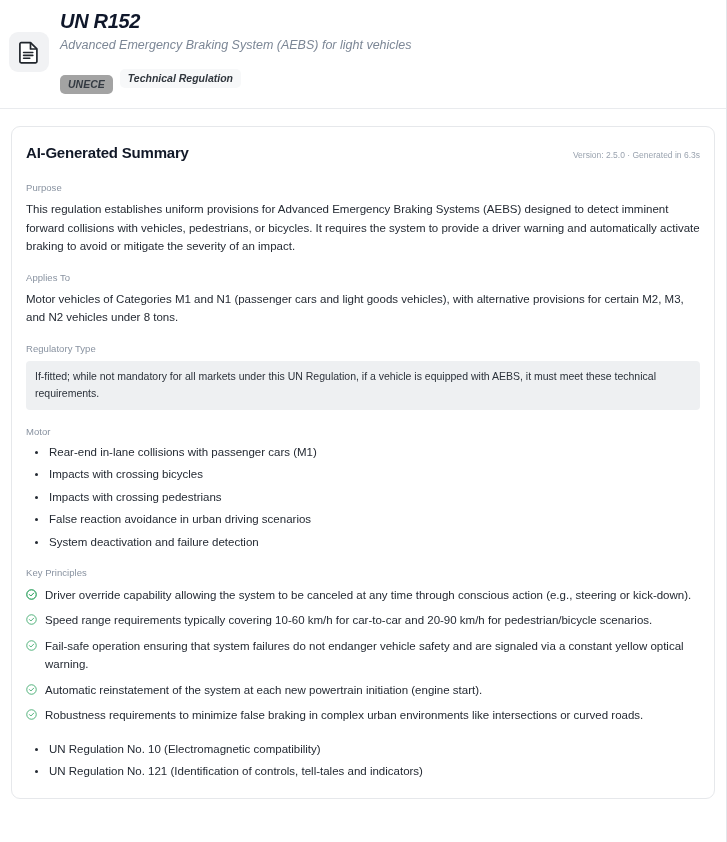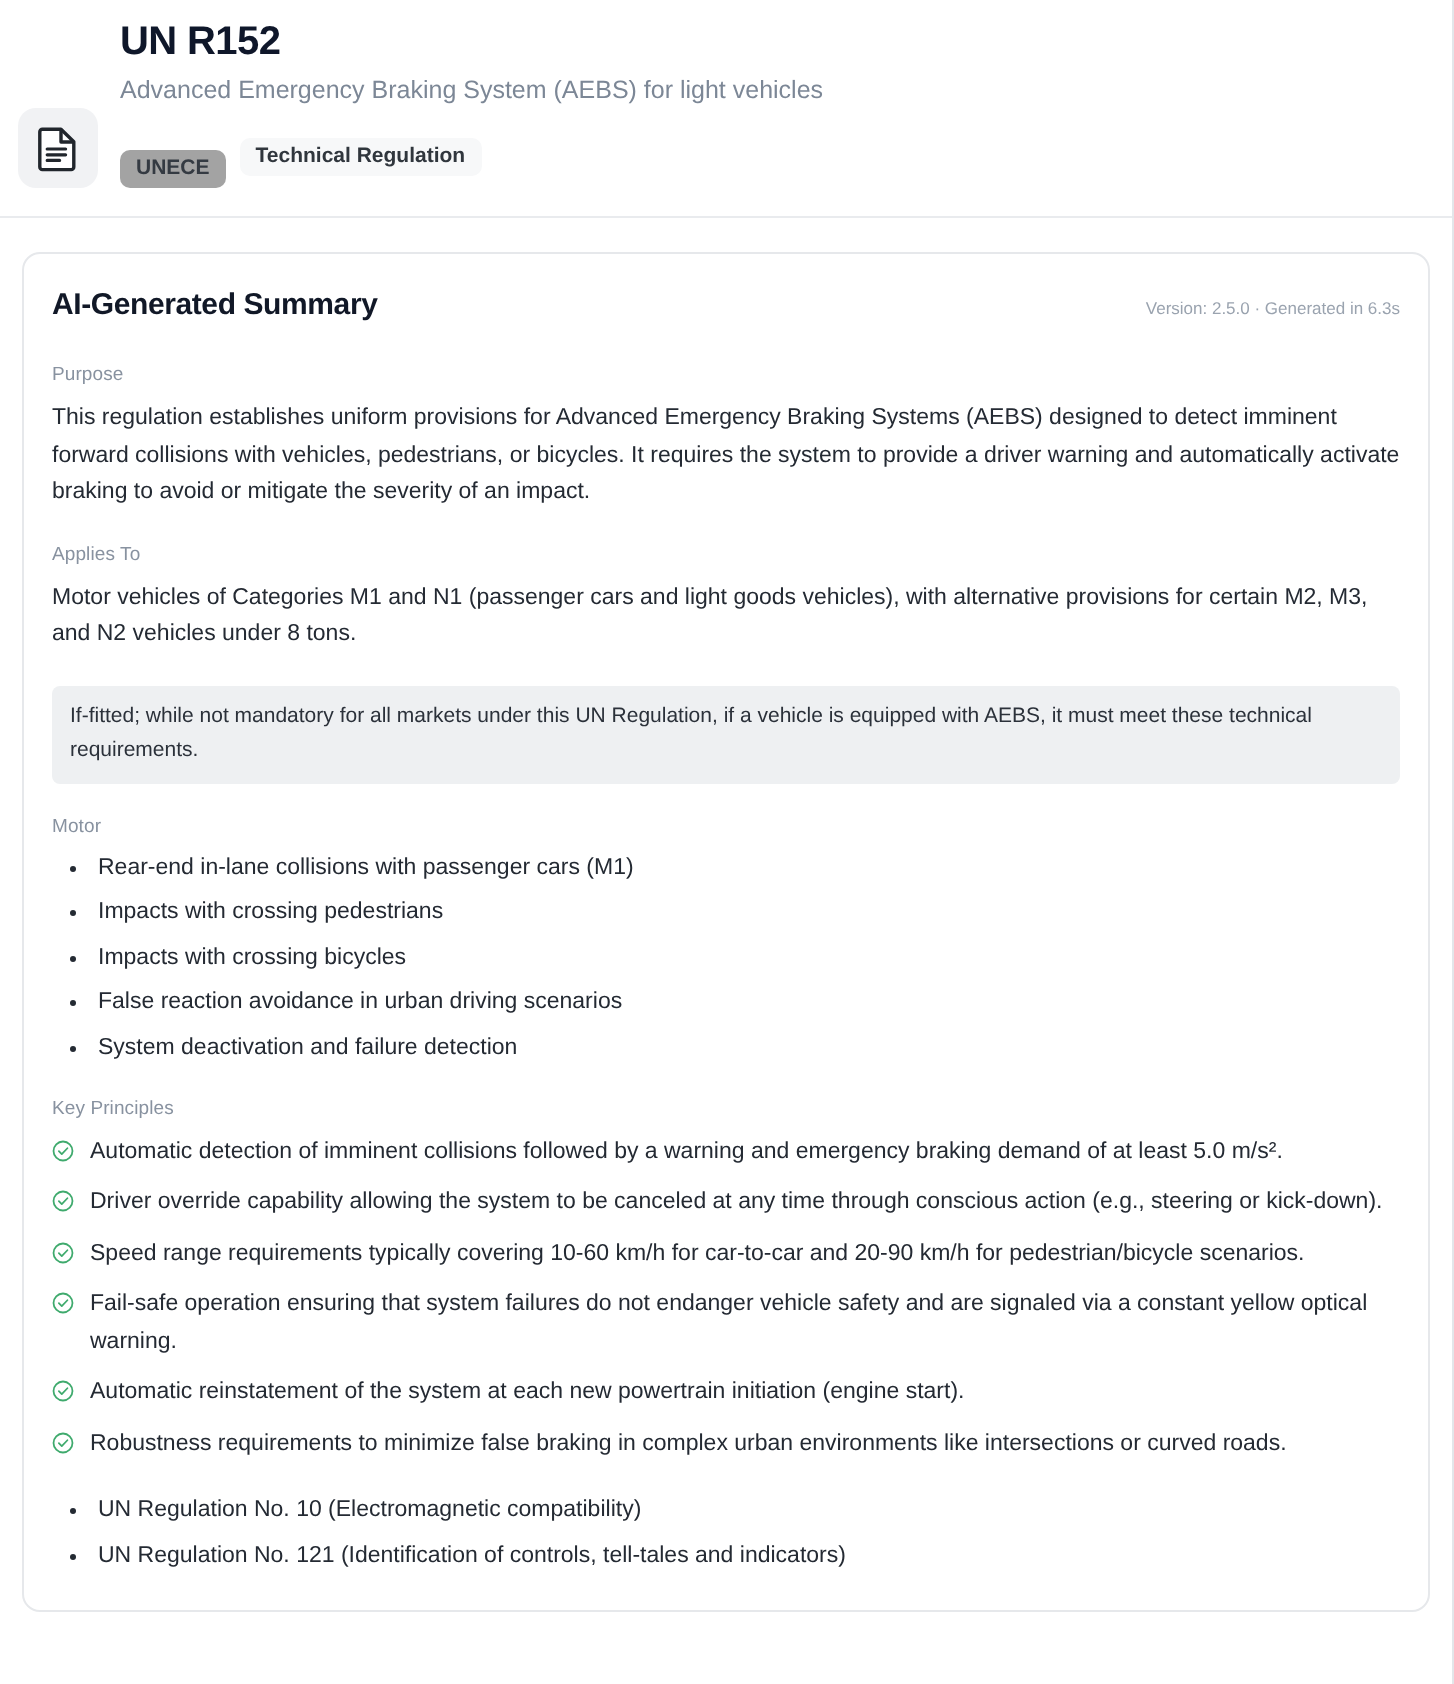--- a/index.html
+++ b/index.html
@@ -21,24 +21,25 @@
     width: 727px;
     min-height: 842px;
     background: #ffffff;
     border-right: 1px solid #e3e6ea;
     position: relative;
   }
 
   
   .doc-header {
     display: flex;
-    align-items: flex-end;
+    align-items: center;
     padding: 8px 14px 14px 9px;
     gap: 11px;
     background: #ffffff;
+    font-style: italic;
   }
   .doc-icon-box {
     width: 40px;
     height: 40px;
     flex: 0 0 40px;
     border-radius: 9px;
     background: #f1f2f4;
     display: flex;
     align-items: center;
     justify-content: center;
@@ -232,45 +233,45 @@
         <div class="section-label">Purpose</div>
         <div class="section-body">This regulation establishes uniform provisions for Advanced Emergency Braking Systems (AEBS) designed to detect imminent forward collisions with vehicles, pedestrians, or bicycles. It requires the system to provide a driver warning and automatically activate braking to avoid or mitigate the severity of an impact.</div>
       </div>
 
       <div class="section">
         <div class="section-label">Applies To</div>
         <div class="section-body">Motor vehicles of Categories M1 and N1 (passenger cars and light goods vehicles), with alternative provisions for certain M2, M3, and N2 vehicles under 8 tons.</div>
       </div>
 
       <div class="section">
+        <div class="section-label">Regulatory Type</div>
         <div class="callout">If-fitted; while not mandatory for all markets under this UN Regulation, if a vehicle is equipped with AEBS, it must meet these technical requirements.</div>
       </div>
 
       <div class="section">
         <div class="section-label">Motor</div>
         <ul class="bullets">
           <li><span class="dot"></span><span>Rear-end in-lane collisions with passenger cars (M1)</span></li>
+          <li><span class="dot"></span><span>Impacts with crossing bicycles</span></li>
           <li><span class="dot"></span><span>Impacts with crossing pedestrians</span></li>
-          <li><span class="dot"></span><span>Impacts with crossing bicycles</span></li>
           <li><span class="dot"></span><span>False reaction avoidance in urban driving scenarios</span></li>
           <li><span class="dot"></span><span>System deactivation and failure detection</span></li>
         </ul>
       </div>
 
       <div class="section">
         <div class="section-label">Key Principles</div>
         <ul class="checks">
           <li>
             <span class="check-ic">
               <svg width="11" height="11" viewBox="0 0 16 16" fill="none" aria-hidden="true">
                   <circle cx="8" cy="8" r="6.9" stroke="#3faa6d" stroke-width="1.3"></circle>
                   <path d="M5 8.1l2.1 2.1L11.2 6" stroke="#3faa6d" stroke-width="1.3" stroke-linecap="round" stroke-linejoin="round"></path>
                 </svg>
             </span>
-            <span>Automatic detection of imminent collisions followed by a warning and emergency braking demand of at least 5.0 m/s².</span>
           </li>
           <li>
             <span class="check-ic">
               <svg width="11" height="11" viewBox="0 0 16 16" fill="none" aria-hidden="true">
                   <circle cx="8" cy="8" r="6.9" stroke="#3faa6d" stroke-width="1.3"></circle>
                   <path d="M5 8.1l2.1 2.1L11.2 6" stroke="#3faa6d" stroke-width="1.3" stroke-linecap="round" stroke-linejoin="round"></path>
                 </svg>
             </span>
             <span>Driver override capability allowing the system to be canceled at any time through conscious action (e.g., steering or kick-down).</span>
           </li>

